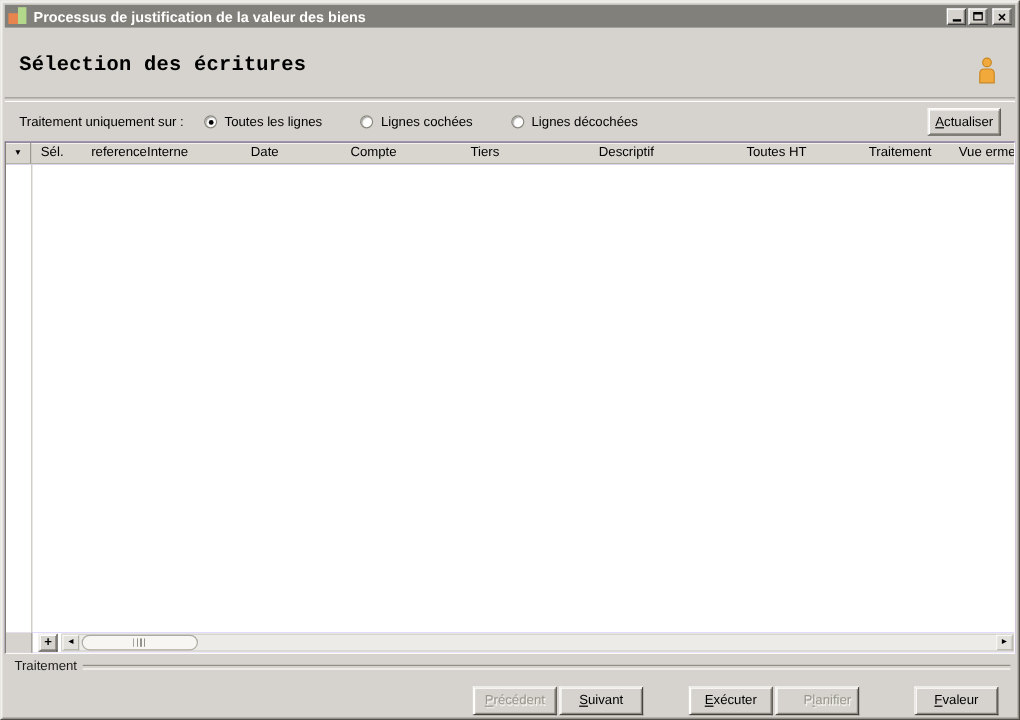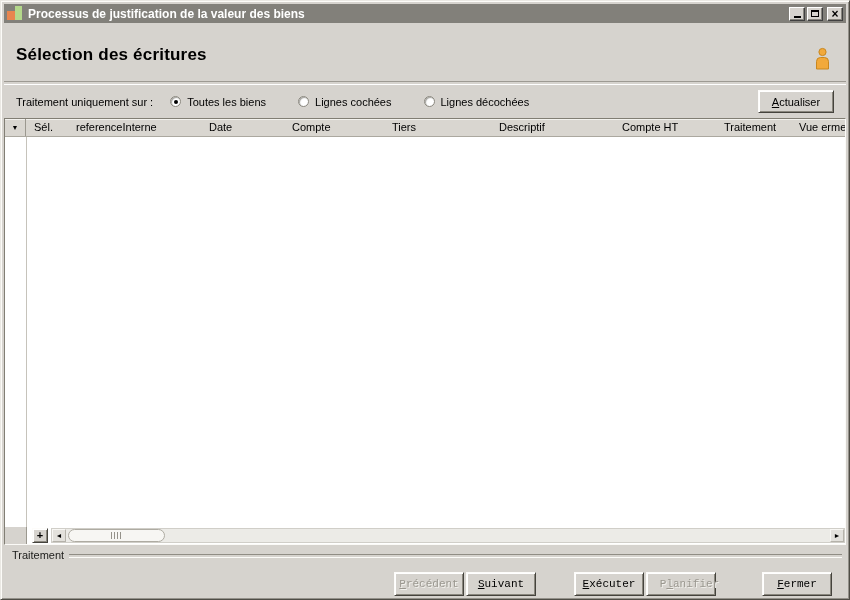--- a/index.html
+++ b/index.html
@@ -28,21 +28,21 @@
     box-shadow:inset -1px -1px 0 #87857E;
     display:flex;align-items:center;justify-content:center;
   }
   .win-btn.close{margin-left:2px;}
   .glyph-min{width:7px;height:2px;background:#000;margin-top:7px;}
   .glyph-max{width:8px;height:7px;border:1px solid #000;border-top-width:2px;box-sizing:border-box;}
   .glyph-close{font-size:12px;font-weight:bold;line-height:10px;font-family:"Liberation Sans",sans-serif;}
   
   .content{flex:1;display:flex;flex-direction:column;min-height:0;}
   .page-header{flex:none;height:58px;display:flex;justify-content:space-between;align-items:flex-start;padding:16px 14px 0 12px;box-sizing:border-box;}
-  .page-title{font-size:17px;font-weight:bold;margin:6px 0 0 0;letter-spacing:0.2px;}
+  .page-title{font-size:17px;font-weight:bold;margin:6px 0 0 0;letter-spacing:0.2px;font-family:Liberation Mono, monospace;}
   .user-icon{margin-top:8px;}
   .separator{flex:none;height:2px;border-top:1px solid #9D9A93;border-bottom:1px solid #FFFFFF;}
   
   .filter-row{flex:none;height:33px;display:flex;align-items:center;padding:0 12px;position:relative;}
   .filter-label{margin-right:17px;}
   .radio{display:flex;align-items:center;gap:6px;cursor:default;}
   .radio + .radio{margin-left:32px;}
   .rb{
     width:11px;height:11px;border-radius:50%;background:#FFFFFF;box-sizing:border-box;
     border:1px solid #8A877E;
@@ -50,21 +50,21 @@
     position:relative;flex:none;
   }
   .rb.checked::after{content:"";position:absolute;left:3px;top:3px;width:4px;height:4px;border-radius:50%;background:#000;}
   .btn{
     background:#D6D3CE;color:#000;cursor:default;
     border:1px solid;border-color:#FDFCFA #45433D #45433D #FDFCFA;
     box-shadow:inset 1px 1px 0 #FFFFFF, inset -1px -1px 0 #8A877E;
     font-family:"Liberation Sans",sans-serif;font-size:11px;
     display:flex;align-items:center;justify-content:center;
   }
-  .refresh-btn{position:absolute;right:12px;top:5px;width:76px;height:23px;}
+  .refresh-btn{position:absolute;right:12px;top:5px;width:61px;height:23px;}
   .mn{text-decoration:underline;}
   
   .grid{
     flex:1;min-height:0;display:flex;flex-direction:column;background:#8b5cf6;box-sizing:border-box;
     border:1px solid;border-color:#817E74 #FBFAF7 #FBFAF7 #817E74;
     box-shadow:inset 1px 1px 0 #6E6B63;
   }
   .grid-header{flex:none;height:18px;background:#D9D6D0;border-bottom:1px solid #ABA89F;box-shadow:inset 0 1px 0 #F3F2EE;display:flex;box-sizing:border-box;}
   .gh-cell{box-sizing:border-box;padding:2px 0 0 8px;white-space:nowrap;overflow:hidden;flex:none;}
   .gh-selector{width:21px;padding:0;border-right:1px solid #9B988F;display:flex;align-items:center;justify-content:center;font-size:7px;color:#000;}
@@ -82,21 +82,21 @@
     position:absolute;left:2px;top:0;width:97px;height:13px;box-sizing:border-box;
     background:#F7F6F3;border:1px solid #AEABA2;border-radius:7px;
     display:flex;align-items:center;justify-content:center;
   }
   .sb-grip{width:11px;height:7px;background:repeating-linear-gradient(90deg,#95928A 0 1px,transparent 1px 3px);}
   
   .group-row{flex:none;height:16px;display:flex;align-items:center;padding:2px 4px 0 8px;}
   .group-label{margin-right:5px;color:#1C1C1A;}
   .etch{flex:1;height:2px;border-top:1px solid #908D85;border-bottom:1px solid #FCFBF8;margin-top:1px;}
   .button-row{flex:none;display:flex;align-items:center;justify-content:flex-end;padding:9px 14px 0 0;}
-  .btn-wide{width:70px;height:24px;flex:none;font-family:Liberation Mono, monospace;}
+  .btn-wide{width:70px;height:24px;flex:none;}
   .b-suivant{margin-left:2px;}
   .b-executer{margin-left:38px;}
   .b-planifier{margin-left:2px;padding-left:23px;}
   .b-fermer{margin-left:46px;}
   .btn.disabled{color:#9B9890;text-shadow:1px 1px 0 #F2F1ED;}
 </style>
 </head>
 <body>
 
 <div class="window">
@@ -131,21 +131,21 @@
         </svg>
       </span>
     </div>
 
     <div class="separator"></div>
 
     <div class="filter-row">
       <span class="filter-label">Traitement uniquement sur :</span>
       <label class="radio">
         <span class="rb checked"></span>
-        <span>Toutes les biens</span>
+        <span>Toutes les lignes</span>
       </label>
       <label class="radio">
         <span class="rb"></span>
         <span>Lignes cochées</span>
       </label>
       <label class="radio">
         <span class="rb"></span>
         <span>Lignes décochées</span>
       </label>
       <button class="btn refresh-btn">
@@ -157,21 +157,21 @@
       <div class="grid-header">
         <div class="gh-cell gh-selector">
             <span>▼</span>
           </div>
         <div class="gh-cell c1">Sél.</div>
         <div class="gh-cell c2">referenceInterne</div>
         <div class="gh-cell c3">Date</div>
         <div class="gh-cell c4">Compte</div>
         <div class="gh-cell c5">Tiers</div>
         <div class="gh-cell c6">Descriptif</div>
-        <div class="gh-cell c7">Compte HT</div>
+        <div class="gh-cell c7">Toutes HT</div>
         <div class="gh-cell c8">Traitement</div>
         <div class="gh-cell c9">Vue ermer</div>
       </div>
       <div class="grid-body">
         <div class="col-line"></div>
       </div>
       <div class="grid-footer">
         <span class="gf-corner"></span>
         <button class="btn add-btn">+</button>
         <div class="hscroll">
@@ -202,18 +202,18 @@
       <button class="btn btn-wide b-suivant">
         <span><span></span><span class="mn">S</span><span>uivant</span></span>
       </button>
       <button class="btn btn-wide b-executer">
         <span><span></span><span class="mn">E</span><span>xécuter</span></span>
       </button>
       <button class="btn btn-wide disabled b-planifier">
         <span><span>P</span><span class="mn">l</span><span>anifier</span></span>
       </button>
       <button class="btn btn-wide b-fermer">
-        <span><span></span><span class="mn">F</span><span>ermer</span></span>
+        <span><span></span><span class="mn">F</span><span>valeur</span></span>
       </button>
     </div>
 
   </div>
 </div>
 
 </body></html>

